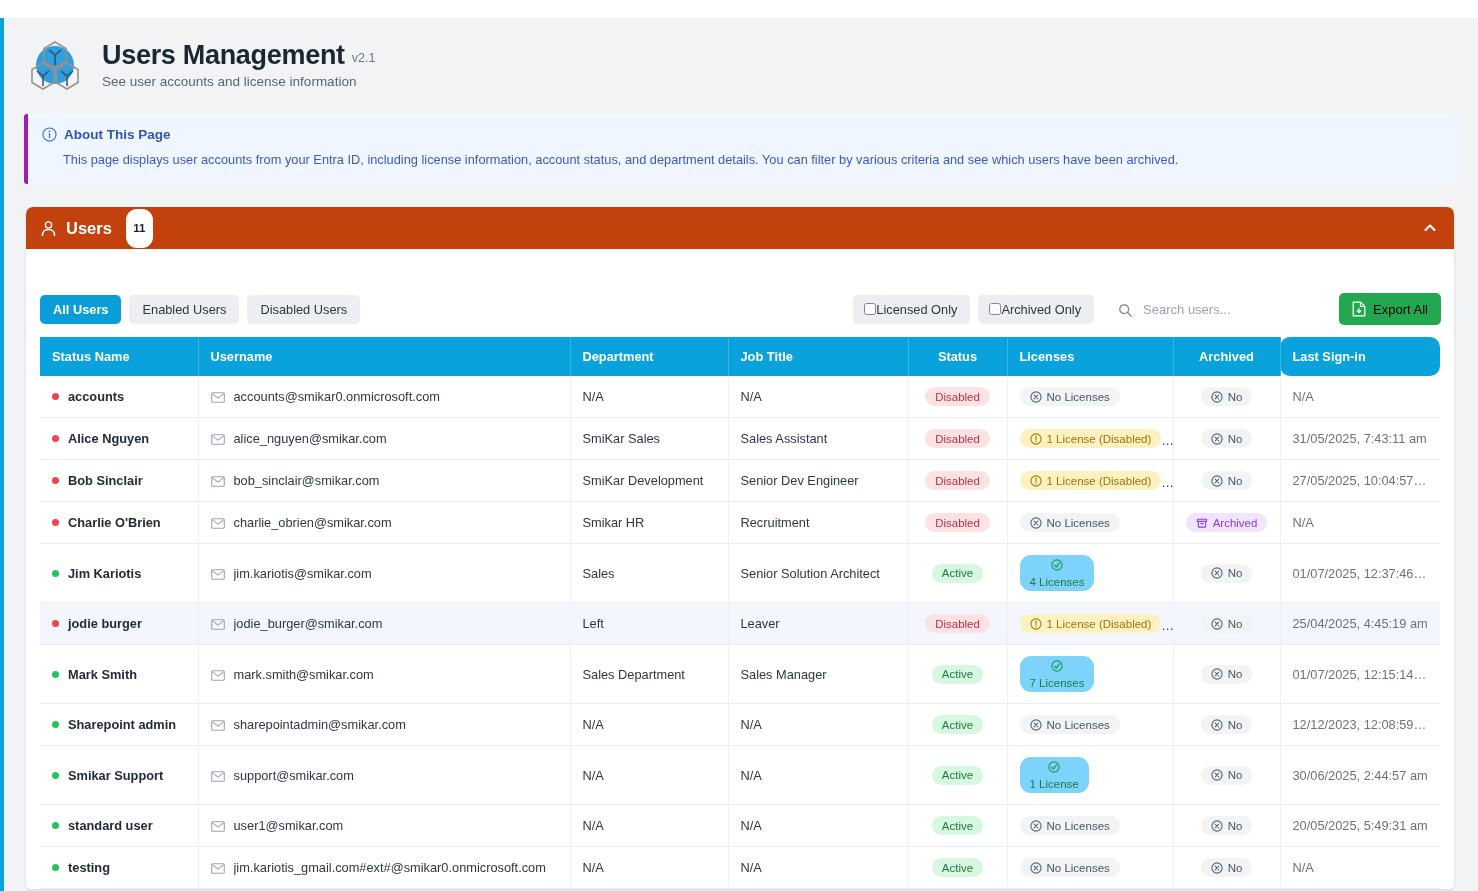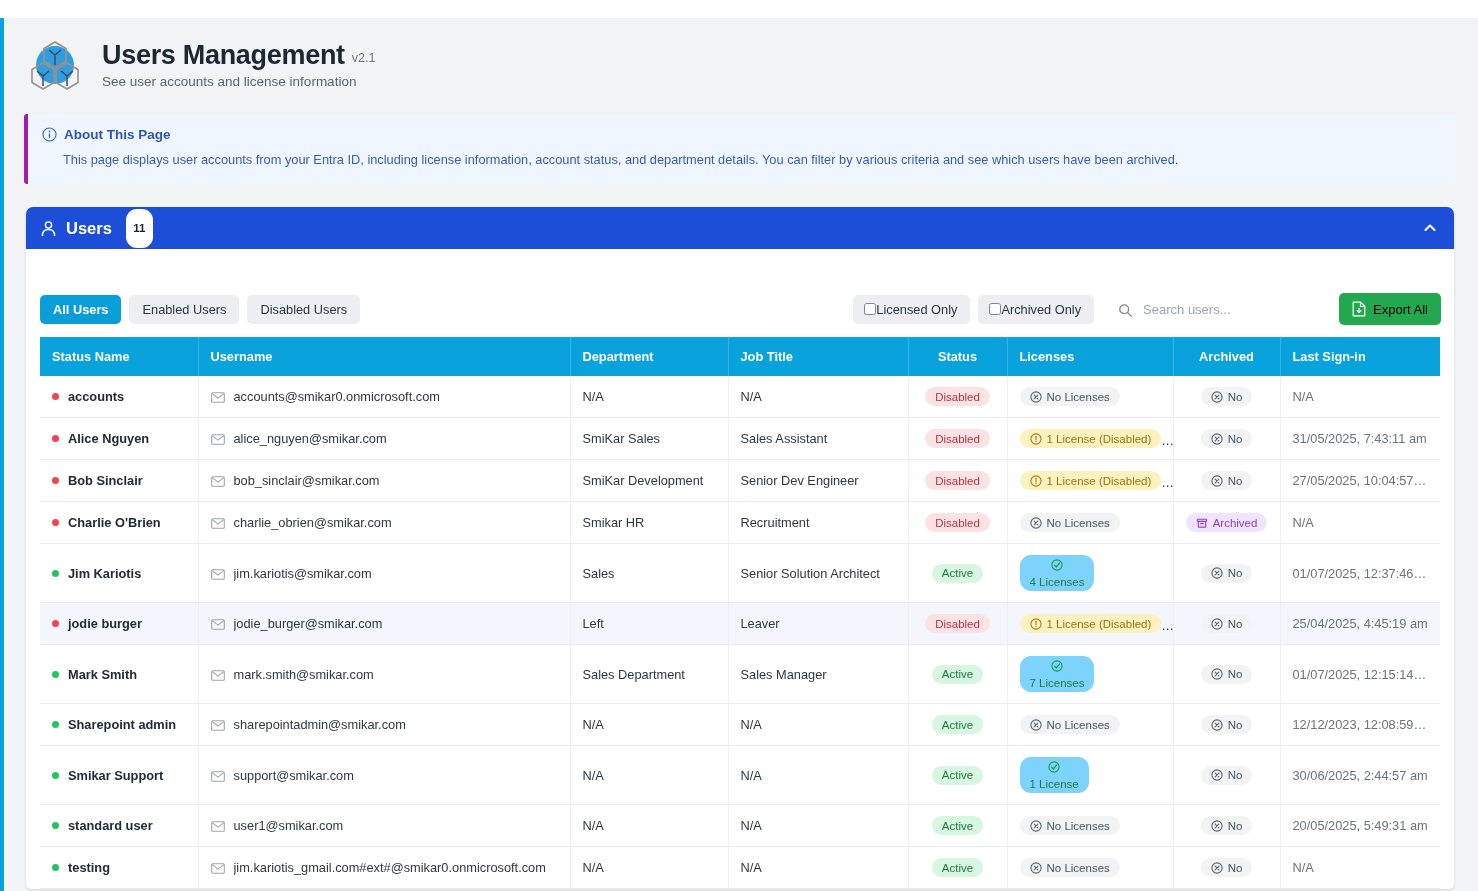--- a/index.html
+++ b/index.html
@@ -51,21 +51,21 @@
 
   
   .card {
     margin:23px 24px 0 22px;
     background:#ffffff;
     border-radius:7px 7px 5px 5px;
     box-shadow:0 1px 3px rgba(20,30,45,.13);
     overflow:hidden;
   }
   .card-head {
-    background:#1d4ed8; color:#fff;
+    background:#c2410c; color:#fff;
     height:42px;
     display:flex; align-items:center;
     padding:0 16px 0 14px;
   }
   .card-head .person-ico { width:17px; height:17px; margin-right:9px; }
   .card-head-title { font-size:16.5px; font-weight:bold; }
   .count-pill {
     margin-left:14px;
     background:#ffffff; color:#16242f;
     font-size:11.5px; font-weight:bold;
@@ -123,21 +123,21 @@
 
   
   .table-wrap { padding:0 14px 0 14px; }
   table { width:100%; border-collapse:collapse; table-layout:fixed; }
   thead th {
     background:#0aa2dc; color:#fff;
     font-size:12.8px; font-weight:bold; text-align:left;
     padding:12px 12px; border-right:1px solid #37b4e4;
     white-space:nowrap;
   }
-  thead th:last-child { border-right:none; }
+  thead th:last-child { border-right:none;border-radius:10px; }
   thead th.c-status, thead th.c-archived { text-align:center; }
   tbody td {
     font-size:12.8px; color:#2d3845;
     padding:11px 12px;
     border-bottom:1px solid #e9edf1;
     border-right:1px solid #eef1f4;
     vertical-align:middle;
     white-space:nowrap; overflow:hidden; text-overflow:ellipsis;
   }
   tbody td:last-child { border-right:none; }

